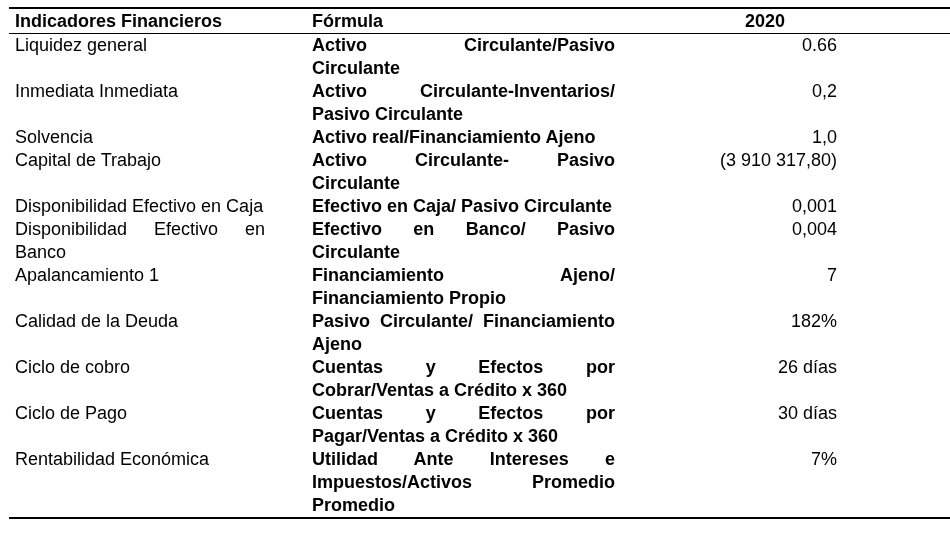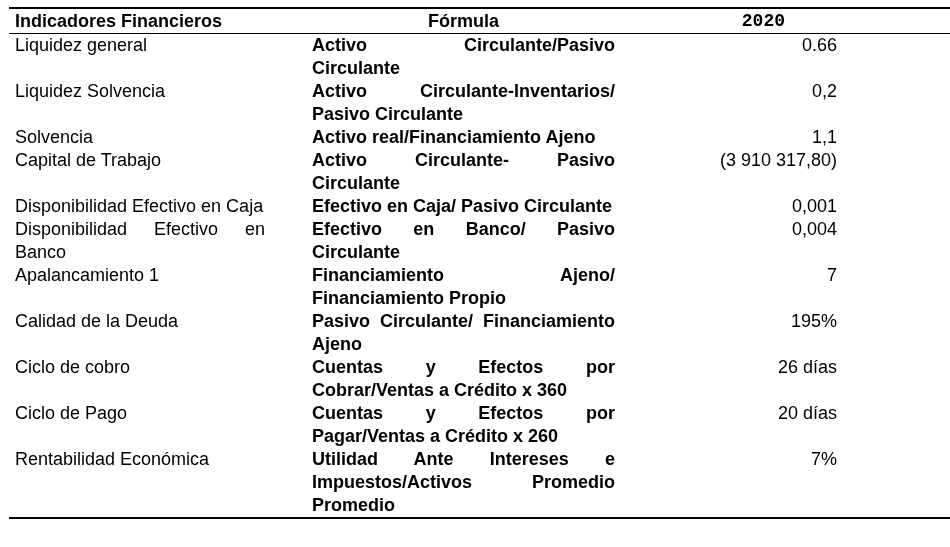--- a/index.html
+++ b/index.html
@@ -41,22 +41,22 @@
     }
     .tbl td {
       padding: 0;
       vertical-align: top;
     }
     .c1 { width: 277px; padding-left: 6px !important; padding-right: 20px !important; }
     .c2 { width: 303px; padding-right: 0 !important; }
     .c3 { width: 170px; text-align: right; }
     .c4 { width: 175px; text-align: right; }
     th.c1 { text-align: left; }
-    th.c2 { text-align: center; }
-    th.c3 { text-align: right; padding-right: 52px !important; font-family: Liberation Mono, monospace; }
+    th.c2 { text-align: left; }
+    th.c3 { text-align: right; padding-right: 52px !important; }
     th.c4 { text-align: right; padding-right: 56px !important; }
     td.c1, td.c2 { text-align: justify; }
     td.c3 { padding-right: 0; }
     td.c4 { padding-right: 0; }
     .cell-text { display: block; }
     td.c1 .cell-text, td.c2 .cell-text {
       text-align: justify;
       text-align-last: left;
     }
     td.c2 .cell-text { width: 303px; font-weight: bold; }
@@ -80,36 +80,36 @@
           <span class="cell-text">Liquidez general</span>
         </td>
       <td class="c2">
           <span class="cell-text">Activo Circulante/Pasivo Circulante</span>
         </td>
       <td class="c3">0.66</td>
       <td class="c4">0.86</td>
     </tr>
     <tr>
       <td class="c1">
-          <span class="cell-text">Liquidez Solvencia</span>
+          <span class="cell-text">Inmediata Inmediata</span>
         </td>
       <td class="c2">
           <span class="cell-text">Activo Circulante-Inventarios/ Pasivo Circulante</span>
         </td>
       <td class="c3">0,2</td>
       <td class="c4">0,3</td>
     </tr>
     <tr>
       <td class="c1">
           <span class="cell-text">Solvencia</span>
         </td>
       <td class="c2">
           <span class="cell-text">Activo real/Financiamiento Ajeno</span>
         </td>
-      <td class="c3">1,1</td>
+      <td class="c3">1,0</td>
       <td class="c4">1,0</td>
     </tr>
     <tr>
       <td class="c1">
           <span class="cell-text">Capital de Trabajo</span>
         </td>
       <td class="c2">
           <span class="cell-text">Activo Circulante- Pasivo Circulante</span>
         </td>
       <td class="c3">(3 910 317,80)</td>
@@ -145,41 +145,41 @@
       <td class="c3">7</td>
       <td class="c4">47</td>
     </tr>
     <tr>
       <td class="c1">
           <span class="cell-text">Calidad de la Deuda</span>
         </td>
       <td class="c2">
           <span class="cell-text">Pasivo Circulante/ Financiamiento Ajeno</span>
         </td>
-      <td class="c3">195%</td>
+      <td class="c3">182%</td>
       <td class="c4">97%</td>
     </tr>
     <tr>
       <td class="c1">
           <span class="cell-text">Ciclo de cobro</span>
         </td>
       <td class="c2">
           <span class="cell-text">Cuentas y Efectos por Cobrar/Ventas a Crédito x 360</span>
         </td>
       <td class="c3">26 días</td>
       <td class="c4">49 días</td>
     </tr>
     <tr>
       <td class="c1">
           <span class="cell-text">Ciclo de Pago</span>
         </td>
       <td class="c2">
-          <span class="cell-text">Cuentas y Efectos por Pagar/Ventas a Crédito x 260</span>
+          <span class="cell-text">Cuentas y Efectos por Pagar/Ventas a Crédito x 360</span>
         </td>
-      <td class="c3">20 días</td>
+      <td class="c3">30 días</td>
       <td class="c4">26 días</td>
     </tr>
     <tr>
       <td class="c1">
           <span class="cell-text">Rentabilidad Económica</span>
         </td>
       <td class="c2">
           <span class="cell-text">Utilidad Ante Intereses e Impuestos/Activos Promedio Promedio</span>
         </td>
       <td class="c3">7%</td>

